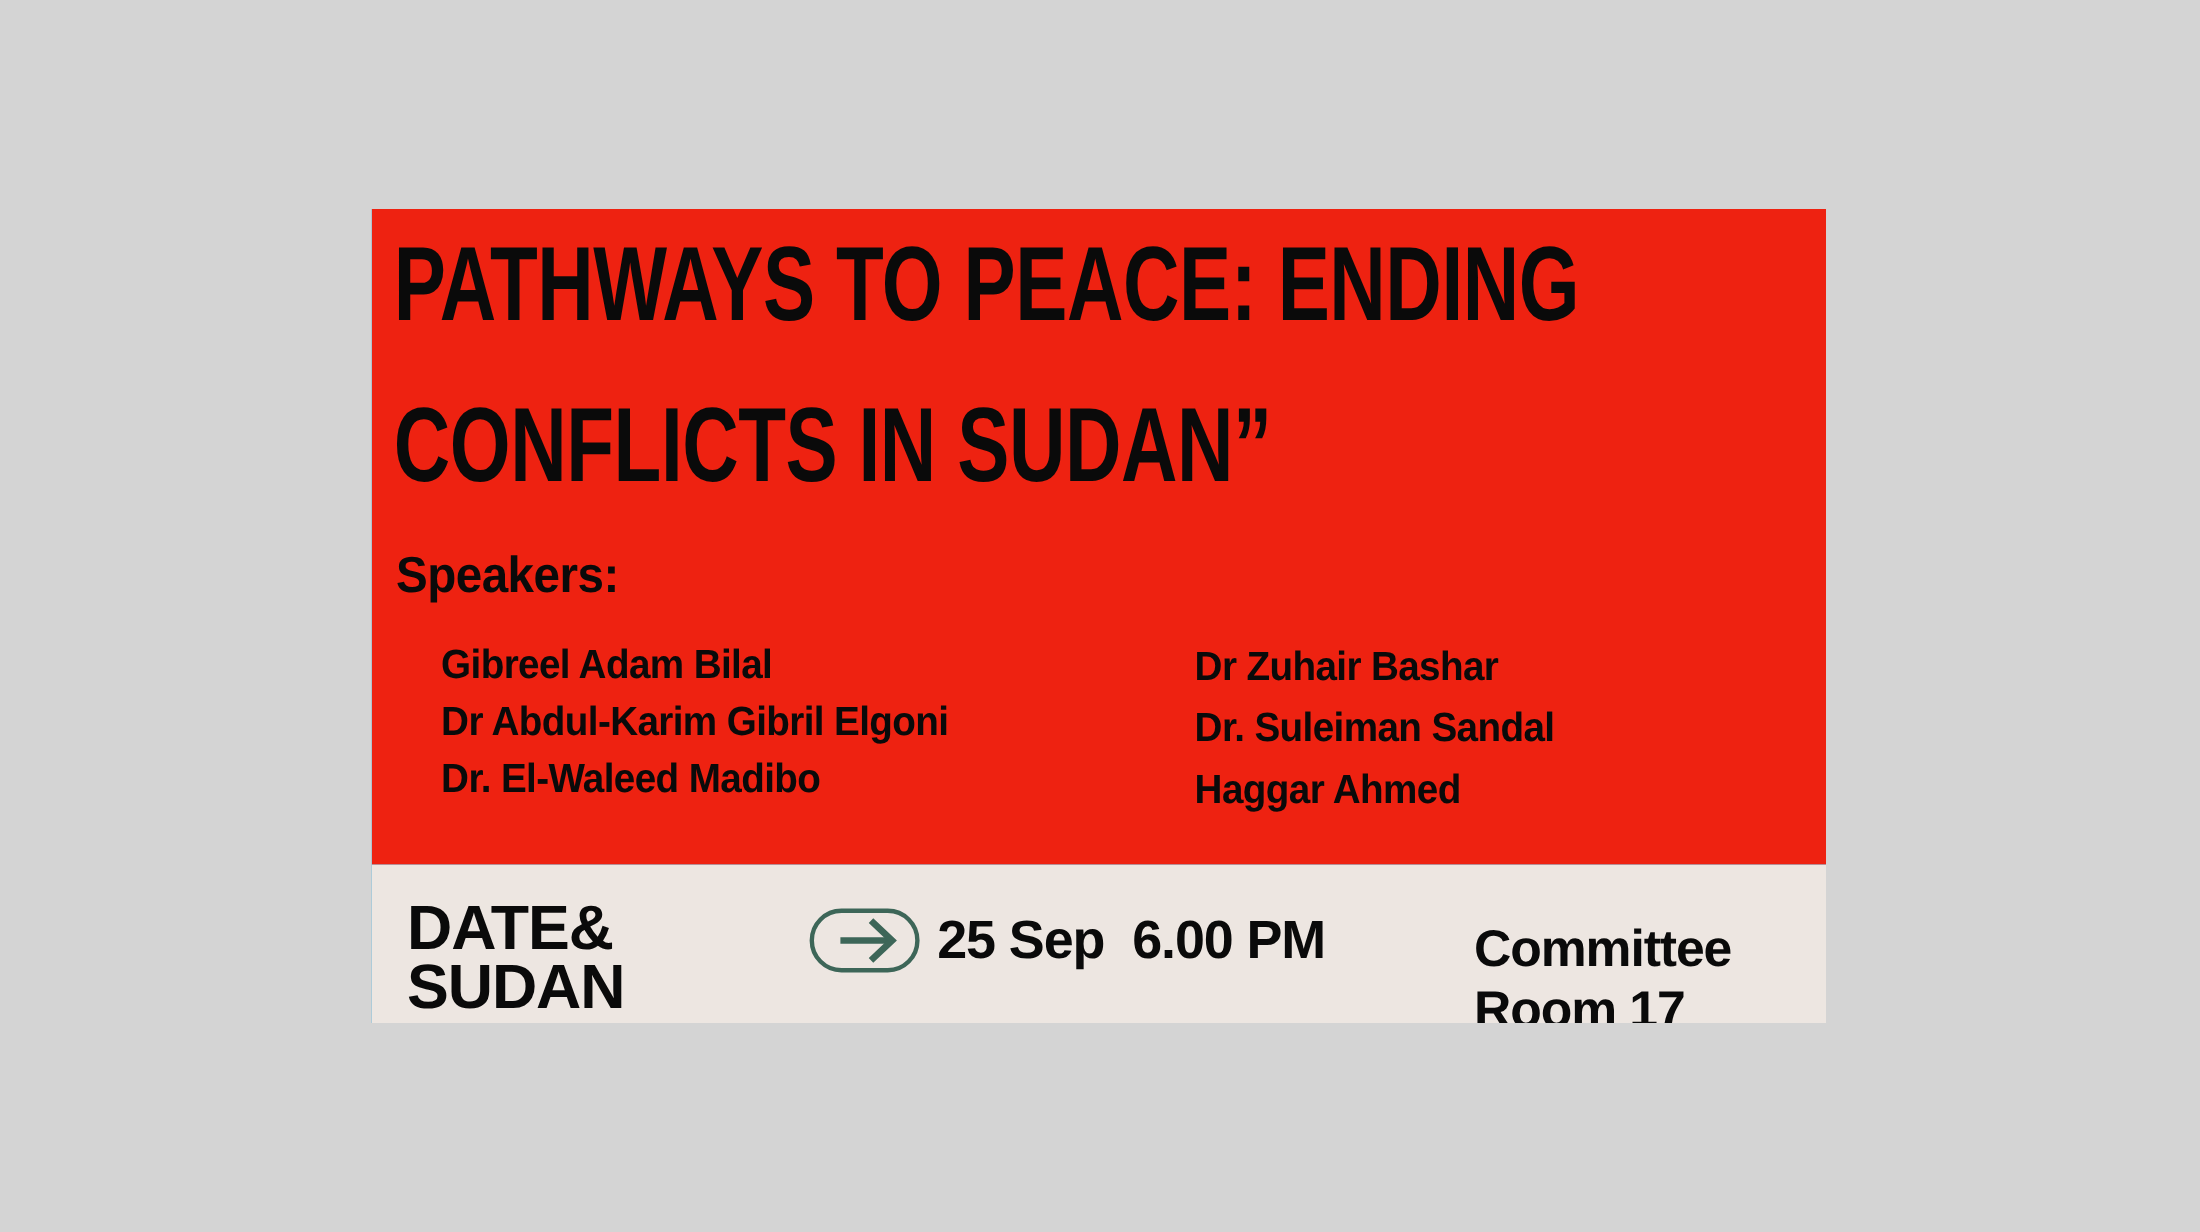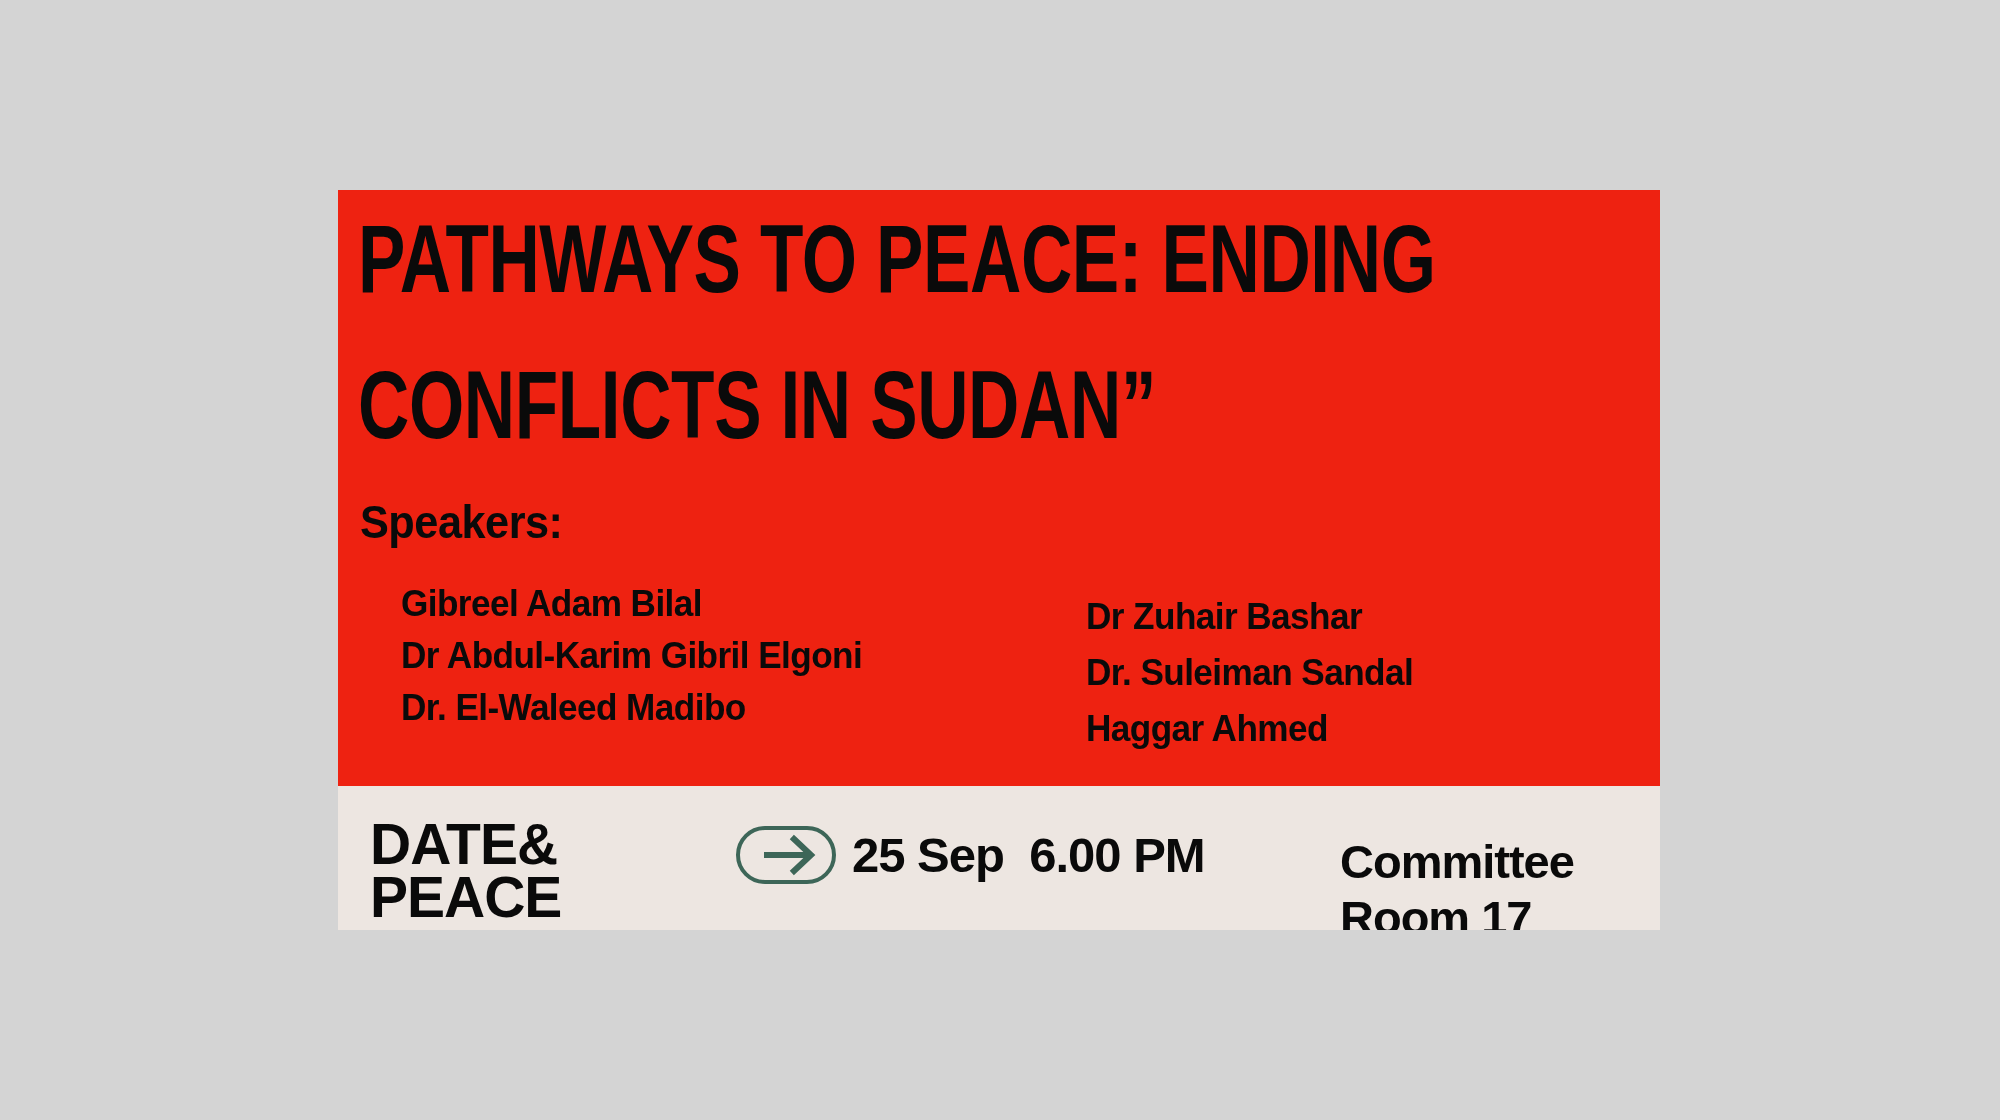--- a/index.html
+++ b/index.html
@@ -59,21 +59,21 @@
 
   .speaker-cols{
     position:absolute;
     left:22px;top:388px;
     width:1290px;
   }
   .col{
     position:absolute;top:0;
   }
   .col-left{left:0px;margin-left:41px;}
-  .col-right{left:726px;margin-top:11px;}
+  .col-right{left:726px;}
 
   .speaker-name{
     display:block;
     color:#0a0a0a;
     font-size:37px;
     font-weight:700;
     line-height:52px;
     letter-spacing:-0.6px;
     transform:scaleX(0.95);
     transform-origin:left top;
@@ -163,21 +163,21 @@
           <span class="speaker-name">Haggar Ahmed</span>
         </div>
 
       </div>
     </div>
 
     <div class="cream-bar">
 
       <div class="dp-label">
         <span>DATE&amp;</span>
-        <span>PEACE</span>
+        <span>SUDAN</span>
       </div>
 
       <div class="dp-when">
         <svg class="arrow-pill" viewBox="0 0 104 62">
           <rect x="4" y="4" width="96" height="54" rx="27" ry="27" fill="none" stroke="#3d6658" stroke-width="4"></rect>
           <line x1="30" y1="31" x2="76" y2="31" stroke="#3d6658" stroke-width="6" stroke-linecap="butt"></line>
           <polyline points="60,15 77,31 60,47" fill="none" stroke="#3d6658" stroke-width="6" stroke-linecap="square" stroke-linejoin="miter"></polyline>
         </svg>
         <span class="when-text">25 Sep  6.00 PM</span>
       </div>

